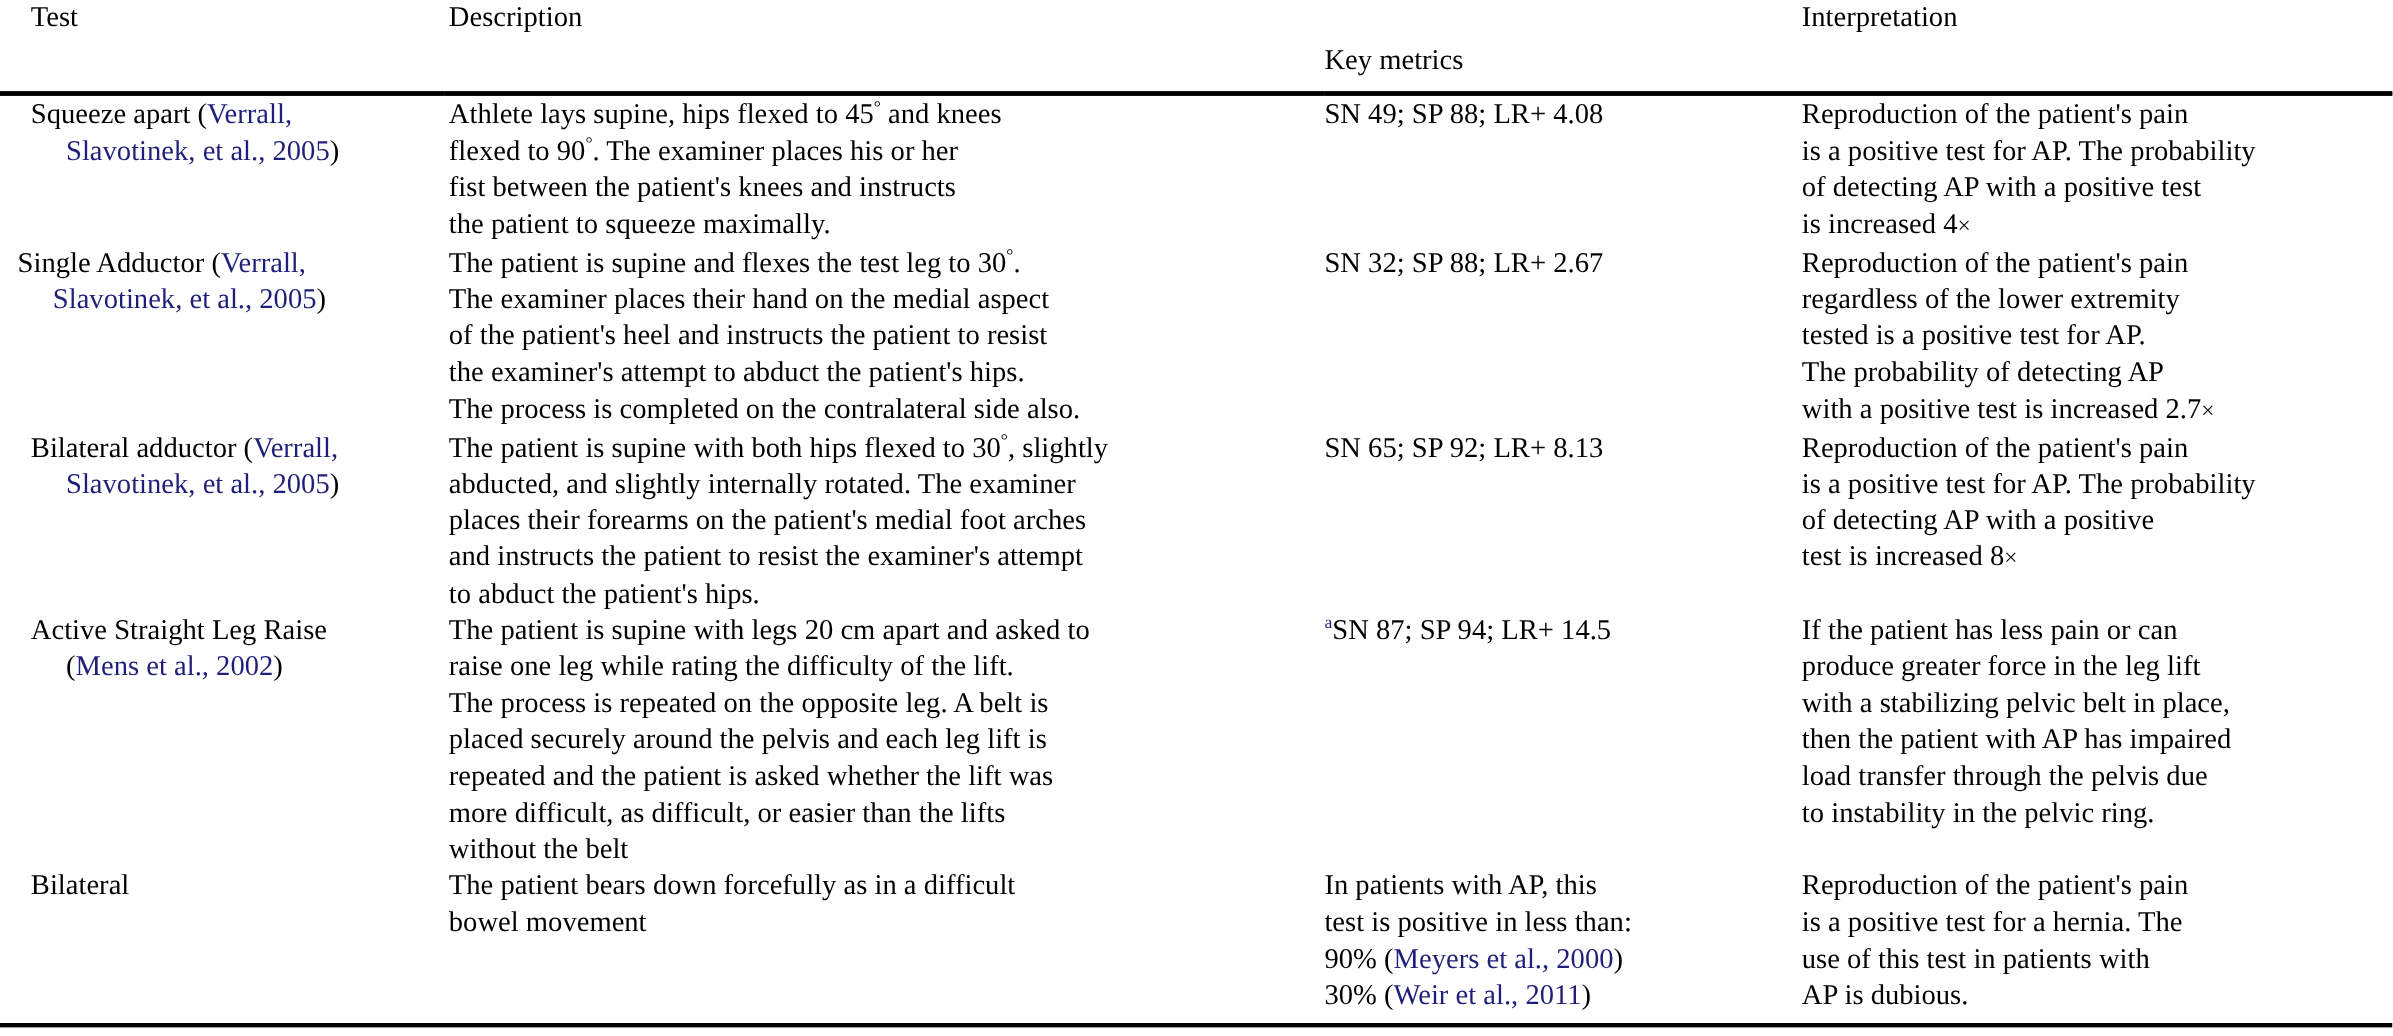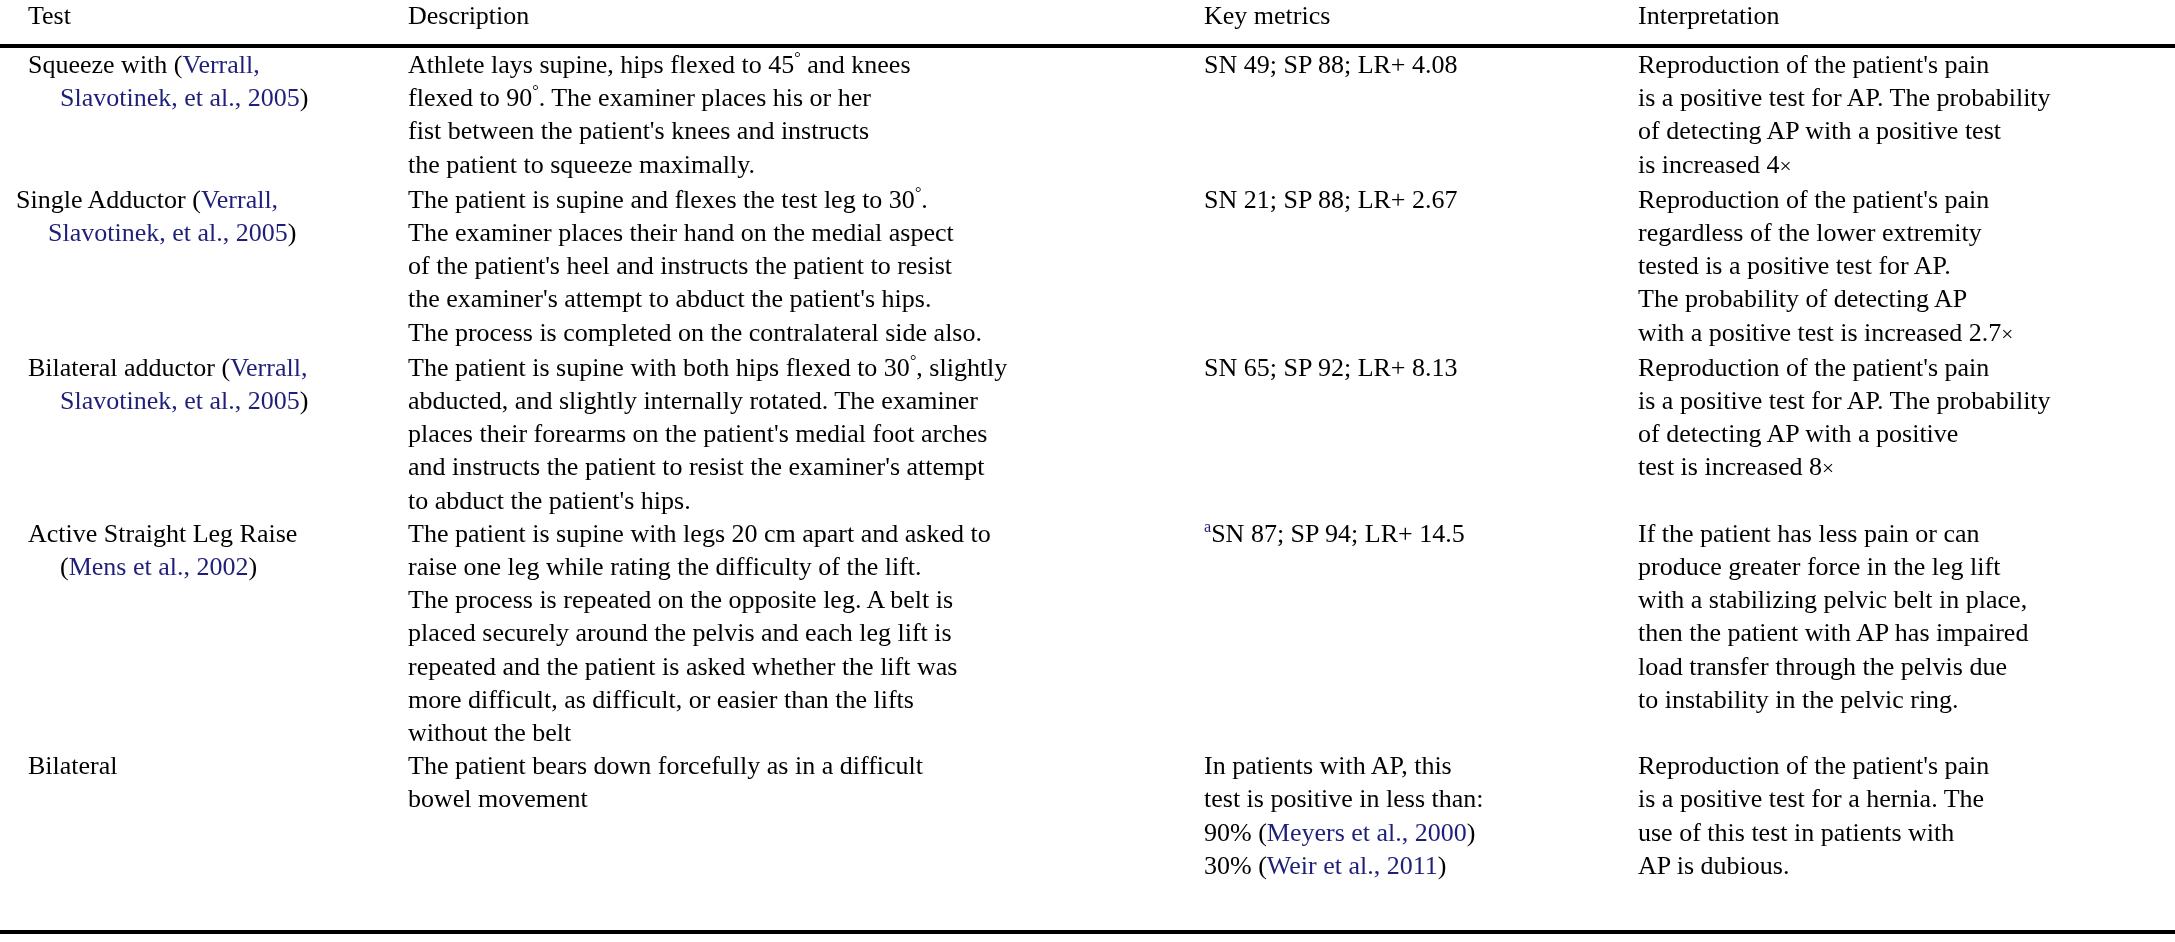--- a/index.html
+++ b/index.html
@@ -41,21 +41,21 @@
     vertical-align: top;
     font-size: 26px;
     line-height: 32px;
     padding: 0 0 12px 0;
     color: #000000;
   }
   thead th .hdr-inner { display: block; }
 
   thead th.h-test   .hdr-inner { padding-left: 28px; }
   thead th.h-desc   .hdr-inner { padding-left: 4px; }
-  thead th.h-key    .hdr-inner { padding-left: 0px; }
+  thead th.h-key    .hdr-inner { padding-left: 0px; margin-top: 39px; }
   thead th.h-interp .hdr-inner { padding-left: 18px; }
 
   thead tr.head-row th { border-bottom: 4px solid #000000; }
 
   tbody td {
     vertical-align: top;
     font-size: 26px;
     line-height: 33.2px;
     padding: 0;
     color: #000000;
@@ -129,21 +129,21 @@
         <th class="h-interp">
           <span class="hdr-inner">Interpretation</span>
         </th>
       </tr>
     </thead>
 
     <tbody>
 
       <tr class="body-row">
         <td class="c-test-cell">
-          <span class="cell" style="text-indent: 0px; padding-left: 60px;"><span style="margin-left: -32px;"><span>Squeeze with (</span><span class="cite">Verrall,
+          <span class="cell" style="text-indent: 0px; padding-left: 60px;"><span style="margin-left: -32px;"><span>Squeeze apart (</span><span class="cite">Verrall,
 Slavotinek, et al., 2005</span><span>)</span></span></span>
         </td>
         <td class="c-desc-cell">
           <span class="cell">Athlete lays supine, hips flexed to 45<span class="deg">°</span> and knees
 flexed to 90<span class="deg">°</span>. The examiner places his or her
 fist between the patient's knees and instructs
 the patient to squeeze maximally.</span>
         </td>
         <td class="c-key-cell">
           <span class="cell">SN 49; SP 88; LR+ 4.08</span>
@@ -162,21 +162,21 @@
 Slavotinek, et al., 2005</span><span>)</span></span></span>
         </td>
         <td class="c-desc-cell">
           <span class="cell">The patient is supine and flexes the test leg to 30<span class="deg">°</span>.
 The examiner places their hand on the medial aspect
 of the patient's heel and instructs the patient to resist
 the examiner's attempt to abduct the patient's hips.
 The process is completed on the contralateral side also.</span>
         </td>
         <td class="c-key-cell">
-          <span class="cell">SN 21; SP 88; LR+ 2.67</span>
+          <span class="cell">SN 32; SP 88; LR+ 2.67</span>
         </td>
         <td class="c-interp-cell">
           <span class="cell">Reproduction of the patient's pain
 regardless of the lower extremity
 tested is a positive test for AP.
 The probability of detecting AP
 with a positive test is increased 2.7<span class="times">×</span></span>
         </td>
       </tr>
 

